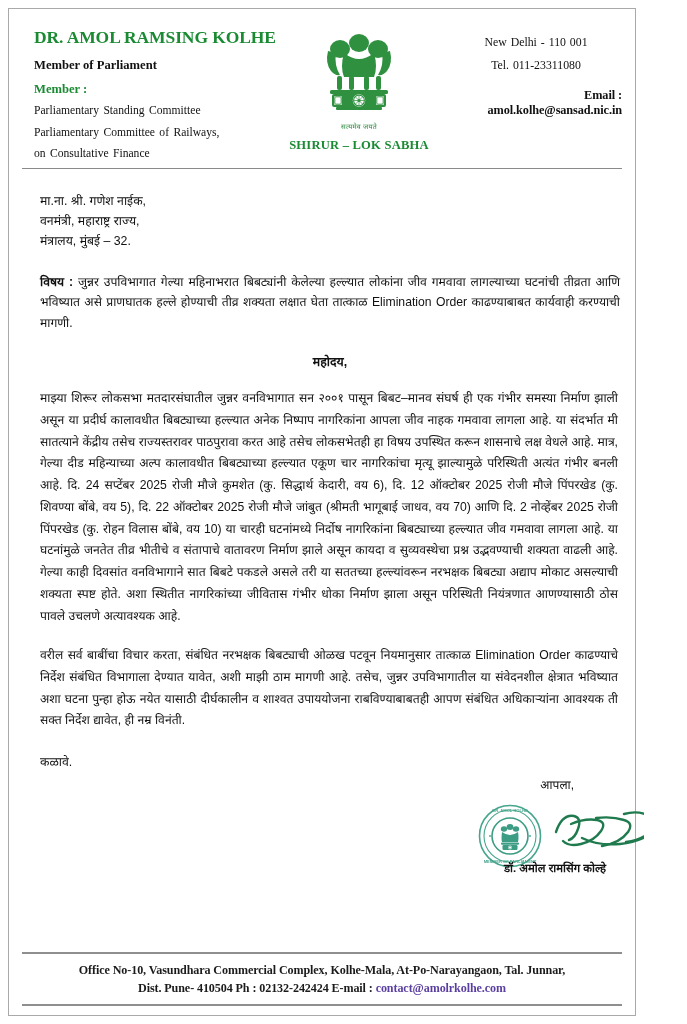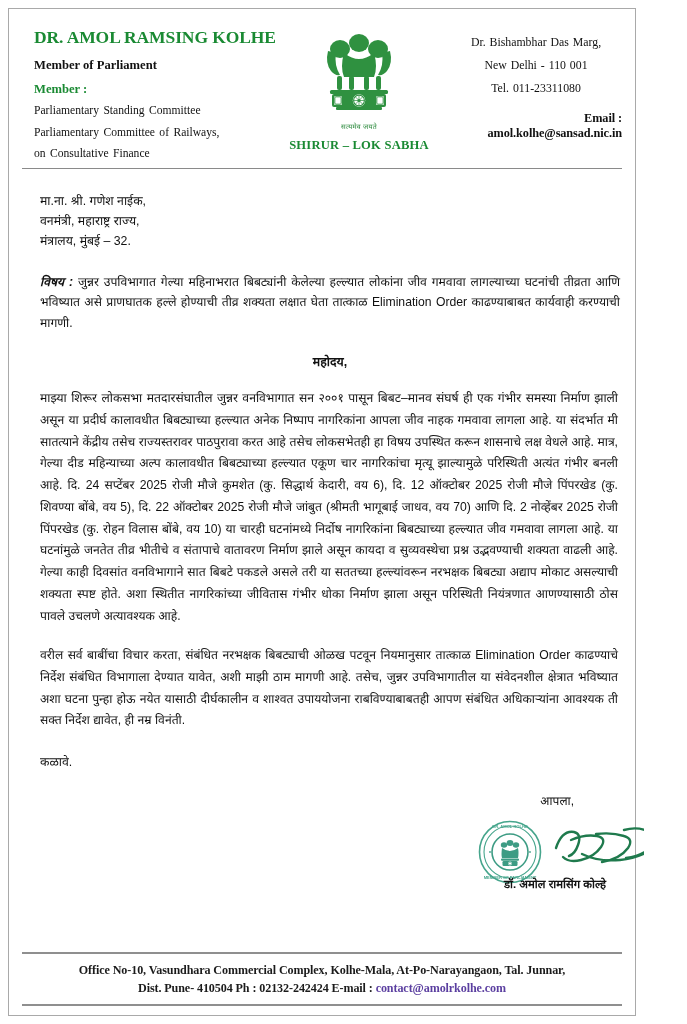--- a/index.html
+++ b/index.html
@@ -154,21 +154,21 @@
   }
   .to-block div { white-space: nowrap; }
 
   .subject {
     margin-top: 20px;
     font-size: 12.2px;
     line-height: 1.68;
     text-align: justify;
     padding-left: 14px;
   }
-  .subject .sub-label { font-weight: bold; font-style: italic; }
+  .subject .sub-label { font-weight: bold; }
 
   .salutation {
     margin-top: 20px;
     font-size: 12.4px;
     font-weight: bold;
     padding-left: 14px;
     text-align: center;
   }
 
   .para {
@@ -184,21 +184,21 @@
   .closing {
     margin-top: 21px;
     font-size: 12.3px;
     padding-left: 14px;
   }
 
   
   .sign-area {
     position: relative;
     height: 120px;
-    margin-top: 18px;
+    margin-top: 2px;
     text-align: right;
   }
   .yours {
     position: absolute;
     right: 46px;
     top: 4px;
     font-size: 12px;
     color: #111;
   }
   .seal {
@@ -307,21 +307,20 @@
               <rect x="56.8" y="67.8" width="6.4" height="7.4" rx="1" fill="none" stroke="#2f9140" stroke-width="1"></rect>
               <rect x="16" y="78" width="46" height="3" rx="1"></rect>
             </g>
           </svg>
         </div>
         <div class="satyamev dev">सत्यमेव जयते</div>
         <div class="shirur">SHIRUR – LOK SABHA</div>
       </div>
 
       <div class="lh-right">
-        <div class="addr-line">Dr. Bishambhar  Das Marg,</div>
         <div class="addr-line">New  Delhi - 110 001</div>
         <div class="addr-line tel">Tel. 011-23311080</div>
         <div class="hdr-email">Email : amol.kolhe@sansad.nic.in</div>
       </div>
     </div>
 
     <div class="rule"></div>
 
 
     <div class="body-area">

